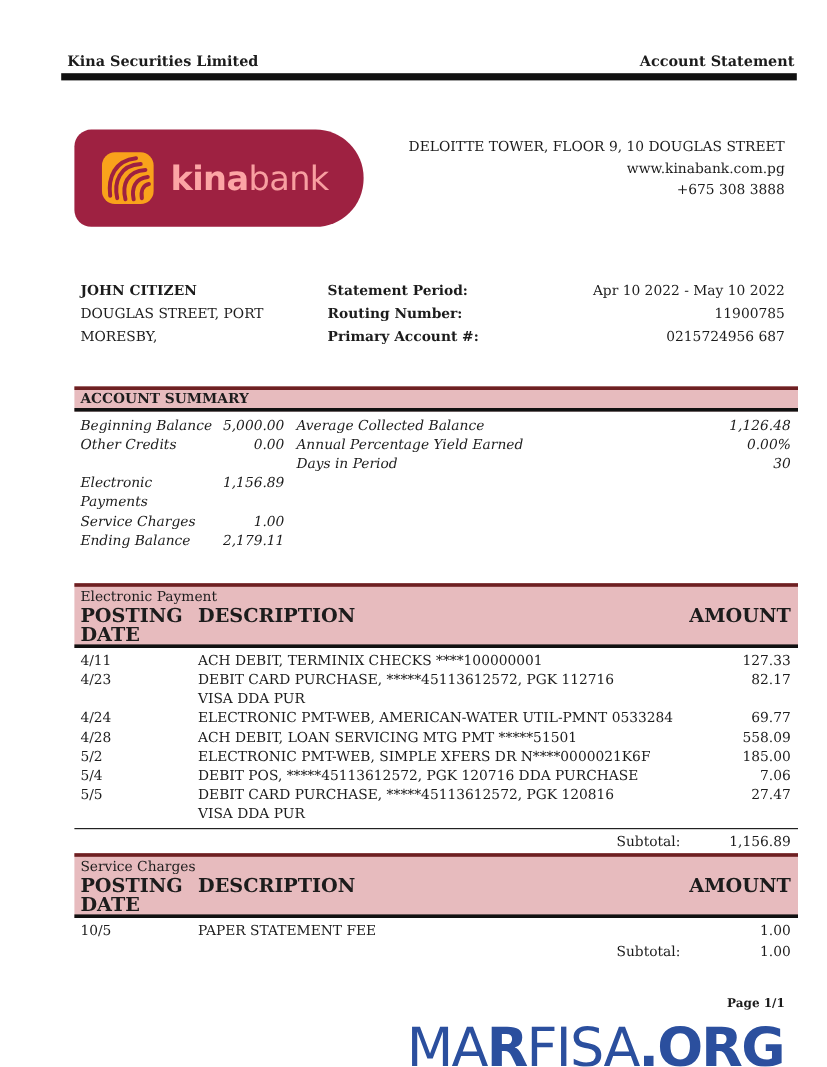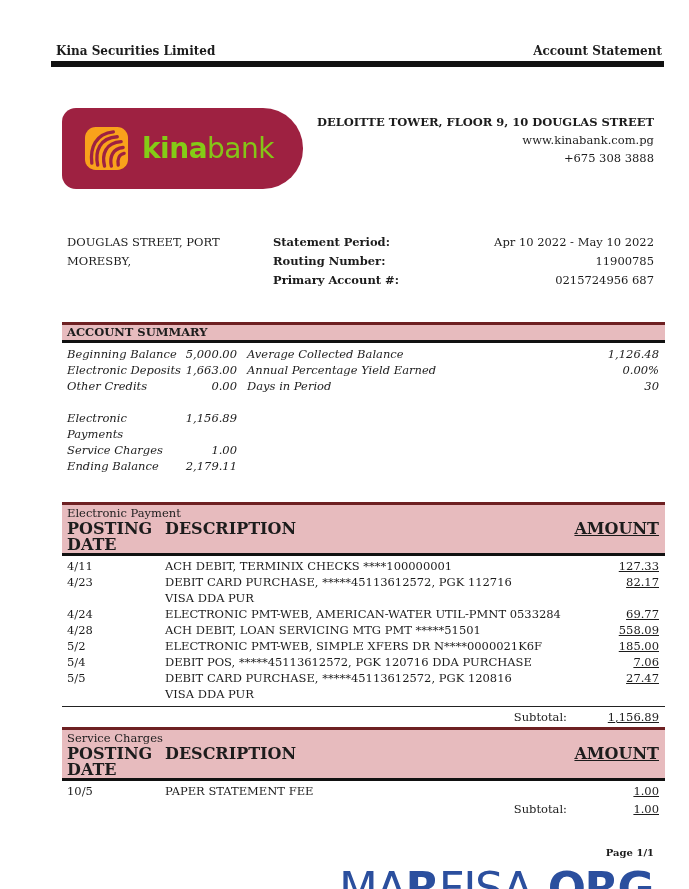--- a/index.html
+++ b/index.html
@@ -13,25 +13,25 @@
     border-bottom:6px solid var(--rule-black,#111);padding:0 2px 3px 5px;
     font-size:12px;font-weight:bold;
   }
   
   .brand-row{margin:41px 42px 0 42px;display:flex;justify-content:space-between;align-items:flex-start;}
   .logo{
     width:241px;height:81px;background:var(--brand-maroon,#9E2141);
     border-radius:14px 40px 40px 14px;display:flex;align-items:center;
     padding-left:22px;box-sizing:border-box;gap:13px;
   }
-  .logo-text{font-family:"DejaVu Sans",sans-serif;font-size:28px;color:#84cc16;letter-spacing:-0.5px;}
+  .logo-text{font-family:"DejaVu Sans",sans-serif;font-size:28px;color:#fca5a5;letter-spacing:-0.5px;}
   .logo-text .lt-bold{font-weight:bold;}
   .logo-text .lt-light{font-weight:normal;opacity:.96;}
   .bank-address{text-align:right;font-size:11.5px;line-height:18px;padding-top:5px;}
-  .bank-address .addr-bold{font-weight:bold;}
+  .bank-address .addr-bold{font-weight:normal;}
   
   .customer-row{margin:44px 42px 0 42px;display:grid;grid-template-columns:211px 1fr;font-size:11.5px;}
   .customer-id{padding-left:5px;line-height:19px;}
   .customer-name{font-weight:bold;}
   .si-rows{line-height:19px;}
   .si-row{display:flex;justify-content:space-between;}
   .si-label{font-weight:bold;}
   
   .section{margin:32px 31px 0 42px;}
   .section-bar{
@@ -46,21 +46,21 @@
   
   .tbl-section{margin:28px 31px 0 42px;font-size:11.5px;}
   .tbl-section + .tbl-section{margin-top:2px;}
   .tbl-title{background:var(--header-pink,#E7BBBE);border-top:3px solid var(--bar-top-maroon,#6E2022);line-height:16px;padding-left:5px;}
   .tbl-head{
     background:var(--header-pink,#E7BBBE);border-bottom:3px solid var(--rule-black,#111);
     display:grid;grid-template-columns:98px 1fr 92px;font-weight:bold;line-height:16px;padding-left:5px;box-sizing:border-box;font-size:16px;
   }
   .tbl-body{padding-top:2px;}
   .tbl-row{display:grid;grid-template-columns:98px 1fr 92px;line-height:16px;padding-left:5px;box-sizing:border-box;}
-  .cell-amount{text-align:right;padding-right:6px;text-decoration:underline;}
+  .cell-amount{text-align:right;padding-right:6px;}
   .subtotal-row{display:flex;justify-content:flex-end;line-height:16px;margin-top:2px;}
   .subtotal-row.ruled{border-top:1.5px solid #222;padding-top:2px;margin-top:4px;}
   .subtotal-row .cell-amount{width:92px;}
   
   .footer-page{margin:30px 42px 0 0;text-align:right;font-size:10px;font-weight:bold;}
   .watermark{
     margin:8px 0 0 319px;font-family:"DejaVu Sans",sans-serif;font-size:45px;line-height:1;
     color:var(--watermark-blue,#2B4F9E);letter-spacing:-1.5px;white-space:nowrap;font-weight:normal;
   }
   .watermark .wb{font-weight:bold;}
@@ -93,20 +93,21 @@
     </div>
     <div class="bank-address">
       <div class="addr-bold">DELOITTE TOWER, FLOOR 9, 10 DOUGLAS STREET</div>
       <div>www.kinabank.com.pg</div>
       <div>+675 308 3888</div>
     </div>
   </div>
 
   <div class="customer-row">
     <div class="customer-id">
+      <div class="customer-name">JOHN CITIZEN</div>
       <div>DOUGLAS STREET, PORT MORESBY,</div>
     </div>
     <div class="si-rows">
         <div class="si-row">
           <span class="si-label">Statement Period:</span>
           <span class="si-value">Apr 10 2022 - May 10 2022</span>
         </div>
         <div class="si-row">
           <span class="si-label">Routing Number:</span>
           <span class="si-value">11900785</span>
@@ -118,24 +119,20 @@
       </div>
   </div>
 
   <div class="section">
     <div class="section-bar">ACCOUNT SUMMARY</div>
     <div class="summary-body">
       <div class="sum-col-left">
           <div class="sum-row">
             <span class="sum-label">Beginning Balance</span>
             <span class="sum-value">5,000.00</span>
-          </div>
-          <div class="sum-row">
-            <span class="sum-label">Electronic Deposits</span>
-            <span class="sum-value">1,663.00</span>
           </div>
           <div class="sum-row">
             <span class="sum-label">Other Credits</span>
             <span class="sum-value">0.00</span>
           </div>
           <div class="sum-spacer"></div>
           <div class="sum-row">
             <span class="sum-label">Electronic Payments</span>
             <span class="sum-value">1,156.89</span>
           </div>

